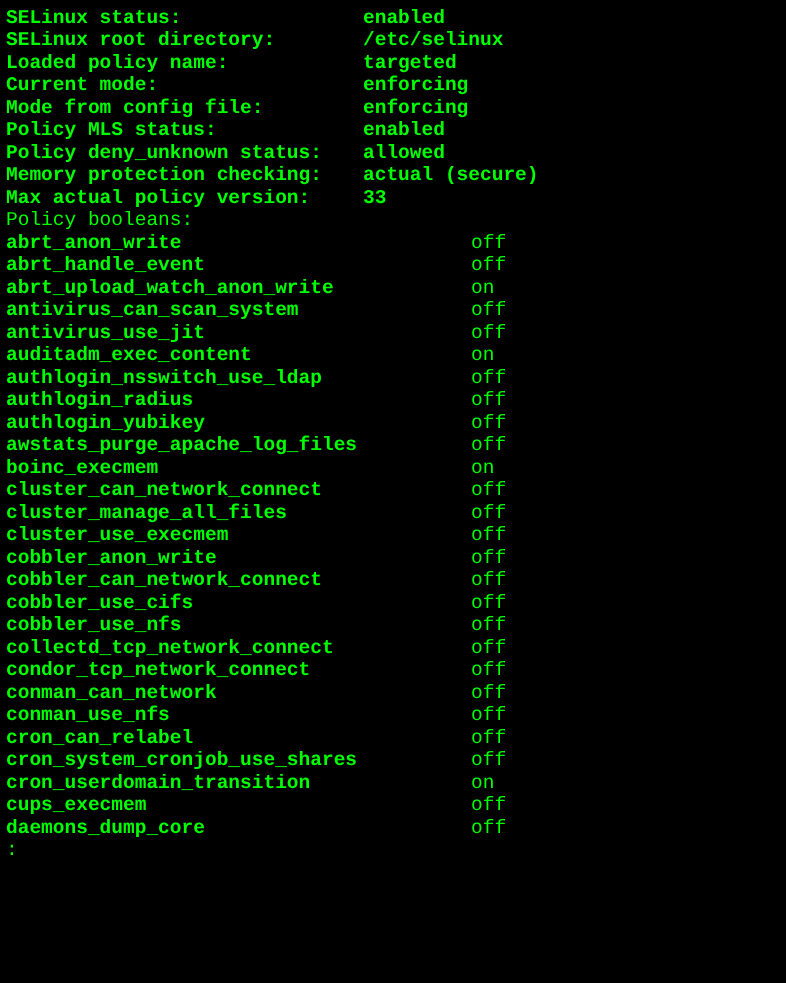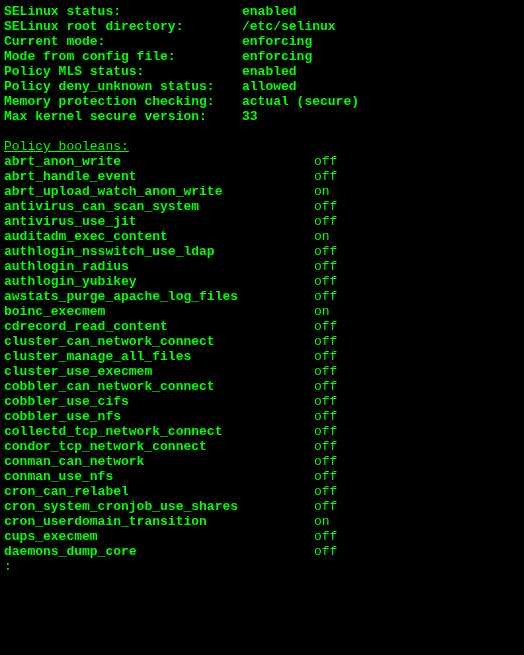--- a/index.html
+++ b/index.html
@@ -24,22 +24,20 @@
     }
     .status-label {
       display: inline-block;
       width: 200px;
     }
     .status-value-indent {
       display: inline-block;
       padding-left: 38px;
     }
     .section-header {
-      margin-top: 15px;
-      text-decoration: underline;
     }
     .boolean-line {
       white-space: pre;
     }
     .boolean-name {
       display: inline-block;
       width: 310px;
       font-weight: bold;
     }
     .boolean-value {
@@ -48,46 +46,47 @@
     .prompt {
       color: #00ff00;
     }
   </style>
 </head>
 <body>
 
 <div id="status-block">
     <div class="status-line"><span class="status-label">SELinux status:</span><span class="status-value-indent">enabled</span></div>
     <div class="status-line"><span class="status-label">SELinux root directory:</span><span class="status-value-indent">/etc/selinux</span></div>
+    <div class="status-line"><span class="status-label">Loaded policy name:</span><span class="status-value-indent">targeted</span></div>
     <div class="status-line"><span class="status-label">Current mode:</span><span class="status-value-indent">enforcing</span></div>
     <div class="status-line"><span class="status-label">Mode from config file:</span><span class="status-value-indent">enforcing</span></div>
     <div class="status-line"><span class="status-label">Policy MLS status:</span><span class="status-value-indent">enabled</span></div>
     <div class="status-line"><span class="status-label">Policy deny_unknown status:</span><span class="status-value-indent">allowed</span></div>
     <div class="status-line"><span class="status-label">Memory protection checking:</span><span class="status-value-indent">actual (secure)</span></div>
-    <div class="status-line"><span class="status-label">Max kernel secure version:</span><span class="status-value-indent">33</span></div>
+    <div class="status-line"><span class="status-label">Max actual policy version:</span><span class="status-value-indent">33</span></div>
   </div>
 
 <div class="section-header">Policy booleans:</div>
 
 <div id="booleans-block">
     <div class="boolean-line"><span class="boolean-name">abrt_anon_write</span><span class="boolean-value">off</span></div>
     <div class="boolean-line"><span class="boolean-name">abrt_handle_event</span><span class="boolean-value">off</span></div>
     <div class="boolean-line"><span class="boolean-name">abrt_upload_watch_anon_write</span><span class="boolean-value">on</span></div>
     <div class="boolean-line"><span class="boolean-name">antivirus_can_scan_system</span><span class="boolean-value">off</span></div>
     <div class="boolean-line"><span class="boolean-name">antivirus_use_jit</span><span class="boolean-value">off</span></div>
     <div class="boolean-line"><span class="boolean-name">auditadm_exec_content</span><span class="boolean-value">on</span></div>
     <div class="boolean-line"><span class="boolean-name">authlogin_nsswitch_use_ldap</span><span class="boolean-value">off</span></div>
     <div class="boolean-line"><span class="boolean-name">authlogin_radius</span><span class="boolean-value">off</span></div>
     <div class="boolean-line"><span class="boolean-name">authlogin_yubikey</span><span class="boolean-value">off</span></div>
     <div class="boolean-line"><span class="boolean-name">awstats_purge_apache_log_files</span><span class="boolean-value">off</span></div>
     <div class="boolean-line"><span class="boolean-name">boinc_execmem</span><span class="boolean-value">on</span></div>
-    <div class="boolean-line"><span class="boolean-name">cdrecord_read_content</span><span class="boolean-value">off</span></div>
     <div class="boolean-line"><span class="boolean-name">cluster_can_network_connect</span><span class="boolean-value">off</span></div>
     <div class="boolean-line"><span class="boolean-name">cluster_manage_all_files</span><span class="boolean-value">off</span></div>
     <div class="boolean-line"><span class="boolean-name">cluster_use_execmem</span><span class="boolean-value">off</span></div>
+    <div class="boolean-line"><span class="boolean-name">cobbler_anon_write</span><span class="boolean-value">off</span></div>
     <div class="boolean-line"><span class="boolean-name">cobbler_can_network_connect</span><span class="boolean-value">off</span></div>
     <div class="boolean-line"><span class="boolean-name">cobbler_use_cifs</span><span class="boolean-value">off</span></div>
     <div class="boolean-line"><span class="boolean-name">cobbler_use_nfs</span><span class="boolean-value">off</span></div>
     <div class="boolean-line"><span class="boolean-name">collectd_tcp_network_connect</span><span class="boolean-value">off</span></div>
     <div class="boolean-line"><span class="boolean-name">condor_tcp_network_connect</span><span class="boolean-value">off</span></div>
     <div class="boolean-line"><span class="boolean-name">conman_can_network</span><span class="boolean-value">off</span></div>
     <div class="boolean-line"><span class="boolean-name">conman_use_nfs</span><span class="boolean-value">off</span></div>
     <div class="boolean-line"><span class="boolean-name">cron_can_relabel</span><span class="boolean-value">off</span></div>
     <div class="boolean-line"><span class="boolean-name">cron_system_cronjob_use_shares</span><span class="boolean-value">off</span></div>
     <div class="boolean-line"><span class="boolean-name">cron_userdomain_transition</span><span class="boolean-value">on</span></div>

